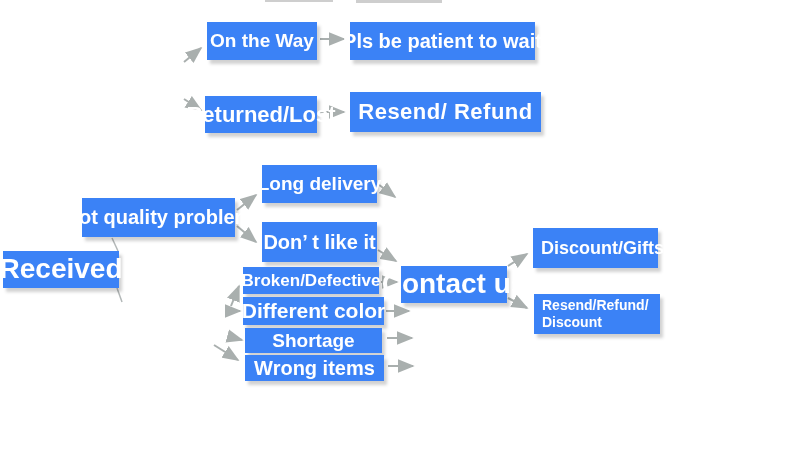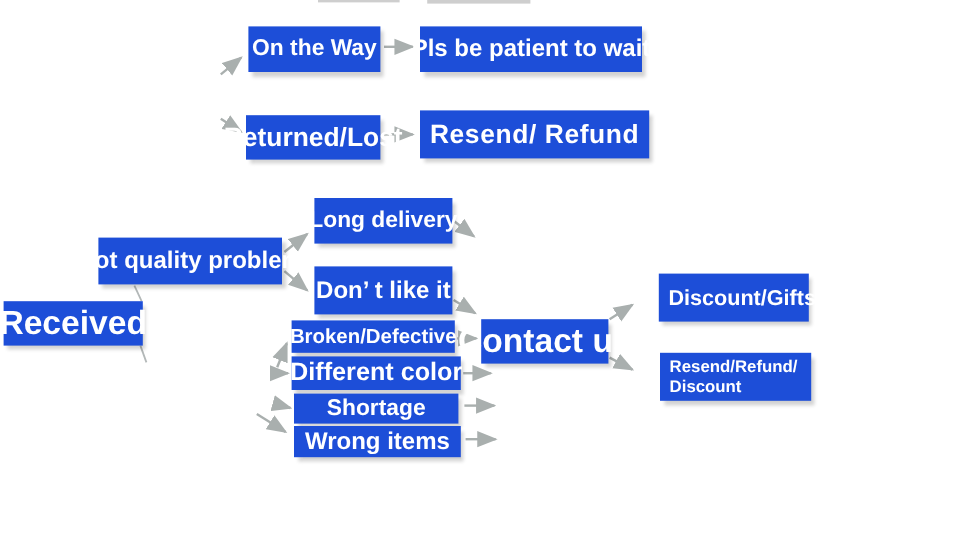--- a/index.html
+++ b/index.html
@@ -6,33 +6,33 @@
   #stage{
     position:relative;
     width:800px;height:451px;
     background:#fff;
     overflow:hidden;
     font-family:"Liberation Sans", sans-serif;
   }
   #edges{position:absolute;left:0;top:0;pointer-events:none;}
   .node{
     position:absolute;
-    background:#1d4ed8;
+    background:#3b82f6;
     color:#fff;
     display:flex;
     align-items:center;
     justify-content:center;
     text-align:center;
     font-weight:600;
     line-height:1.15;
     box-shadow:3px 4px 3px rgba(0,0,0,0.18);
     white-space:nowrap;
     box-sizing:border-box;
   }
-  .node.left-align{justify-content:flex-start;text-align:left;padding-left:8px;margin-left:16px;}
+  .node.left-align{justify-content:flex-start;text-align:left;padding-left:8px;}
   .node.multiline{white-space:pre-line;}
   .frag{position:absolute;background:#bdbdbd;opacity:.75;}
 
   
   #n-not-received      {left:72px;  top:64px;  width:110px; height:34px; font-size:19px;}
   #n-on-the-way        {left:207px; top:22px;  width:110px; height:38px; font-size:19px;}
   #n-pls-wait          {left:350px; top:22px;  width:185px; height:38px; font-size:20px;}
   #n-returned-lost     {left:205px; top:96px;  width:112px; height:37px; font-size:22px;}
   #n-resend-refund     {left:350px; top:92px;  width:191px; height:40px; font-size:22px; letter-spacing:.5px;}
   #n-received          {left:3px;   top:251px; width:116px; height:37px; font-size:28px;}

